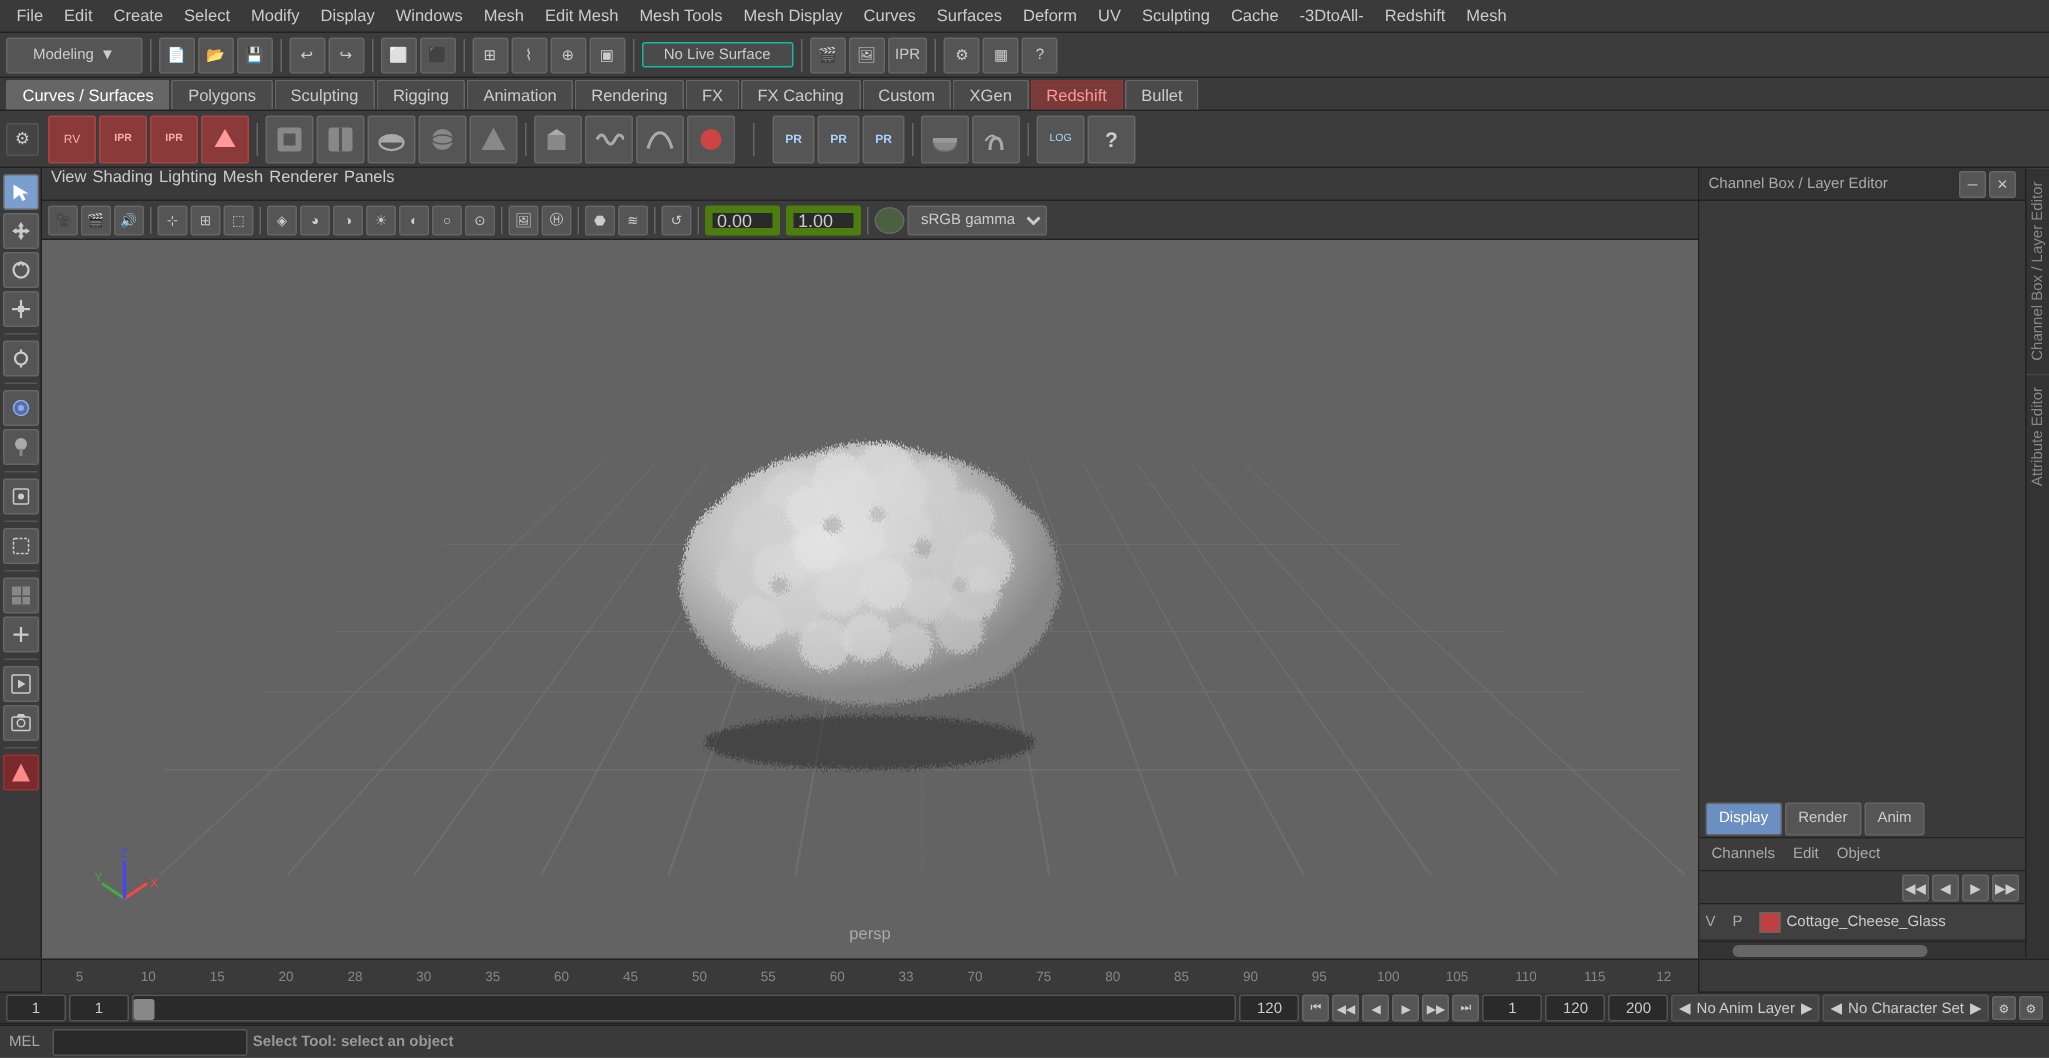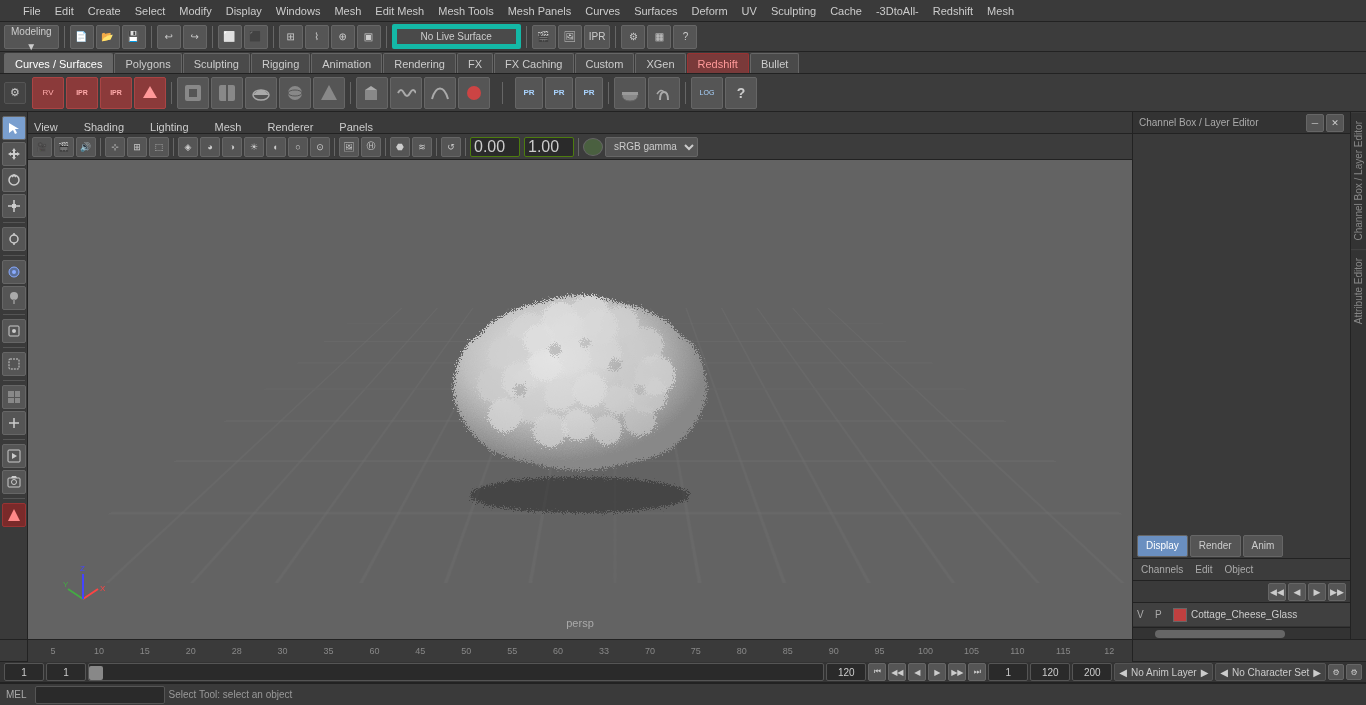--- a/index.html
+++ b/index.html
@@ -12,21 +12,21 @@
       font-size: 11px;
       color: #ccc;
     }
 
     
     .menu-bar {
       height: 22px;
       background: #3a3a3a;
       display: flex;
       align-items: center;
-      padding: 0 16px;
+      padding: 0 4px;
       border-bottom: 1px solid #222;
     }
     .menu-bar span {
       padding: 0 7px;
       color: #ccc;
       font-size: 11px;
       cursor: pointer;
       line-height: 22px;
     }
 
@@ -62,31 +62,30 @@
     }
     .dropdown-btn {
       height: 24px;
       background: #555;
       border: 1px solid #666;
       color: #ccc;
       font-size: 10px;
       cursor: pointer;
       display: flex;
       align-items: center;
-      padding: 0 6px;
+      padding: 0 17px;
       border-radius: 2px;
       gap: 4px;
-      flex-direction: column;
     }
     .no-live-surface {
       background: #4a4a4a;
-      border: 5px solid #14b8a6;
-      color: #ccc;
-      font-size: 10px;
-      padding: 2px 24px;
+      border: 1px solid #14b8a6;
+      color: #ccc;
+      font-size: 10px;
+      padding: 2px 14px;
       border-radius: 2px;
     }
 
     
     .shelf-tabs {
       height: 22px;
       background: #3a3a3a;
       display: flex;
       align-items: flex-end;
       padding: 0 4px;
@@ -179,23 +178,23 @@
     .lt-sep {
       width: 22px;
       height: 1px;
       background: #555;
       margin: 2px 0;
     }
     .viewport-menubar {
       height: 22px;
       background: #3a3a3a;
       display: flex;
-      align-items: flex-end;
+      align-items: flex-start;
       padding: 0 6px;
-      gap: 26px;
+      gap: 4px;
       border-bottom: 1px solid #222;
     }
     .viewport-menubar span {
       font-size: 11px;
       color: #ccc;
       cursor: pointer;
     }
     .viewport-toolbar {
       height: 26px;
       background: #3c3c3c;
@@ -222,23 +221,23 @@
     .vt-sep {
       width: 1px;
       height: 18px;
       background: #666;
       margin: 0 2px;
     }
     .vt-input {
       height: 20px;
       width: 50px;
       background: #2a2a2a;
-      border: 1px solid #4d7c0f;
-      color: #ccc;
-      font-size: 16px;
+      border: 5px solid #4d7c0f;
+      color: #ccc;
+      font-size: 12px;
       padding: 0 3px;
       border-radius: 2px;
     }
     .vt-dropdown {
       height: 20px;
       background: #555;
       border: 1px solid #666;
       color: #ccc;
       font-size: 10px;
       padding: 0 4px;
@@ -523,20 +522,21 @@
       border-top: 1px solid #222;
     }
     .sb-mode {
       font-size: 10px;
       color: #aaa;
       margin-right: 8px;
     }
     .sb-text {
       font-size: 10px;
       color: #999;
+      font-weight: bold;
     }
     .sb-script {
       height: 18px;
       width: 130px;
       background: #2a2a2a;
       border: 1px solid #555;
       color: #ccc;
       font-size: 10px;
       padding: 0 3px;
       border-radius: 2px;
@@ -592,21 +592,21 @@
     <span>File</span>
     <span>Edit</span>
     <span>Create</span>
     <span>Select</span>
     <span>Modify</span>
     <span>Display</span>
     <span>Windows</span>
     <span>Mesh</span>
     <span>Edit Mesh</span>
     <span>Mesh Tools</span>
-    <span>Mesh Panels</span>
+    <span>Mesh Display</span>
     <span>Curves</span>
     <span>Surfaces</span>
     <span>Deform</span>
     <span>UV</span>
     <span>Sculpting</span>
     <span>Cache</span>
     <span>-3DtoAll-</span>
     <span>Redshift</span>
     <span>Mesh</span>
   </div>

